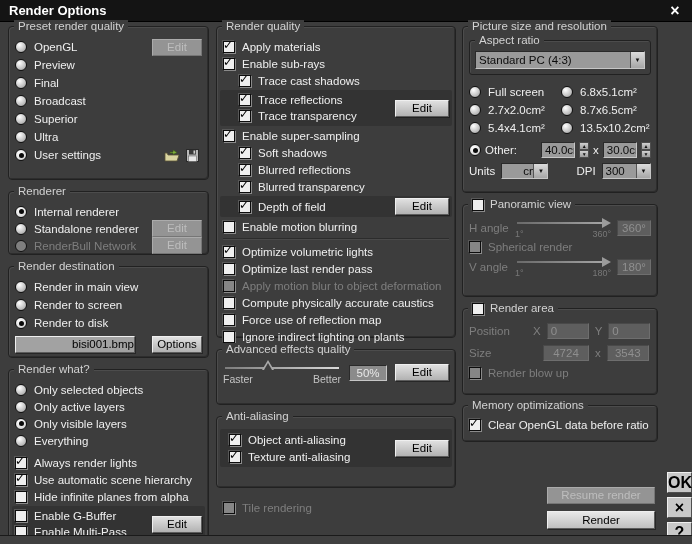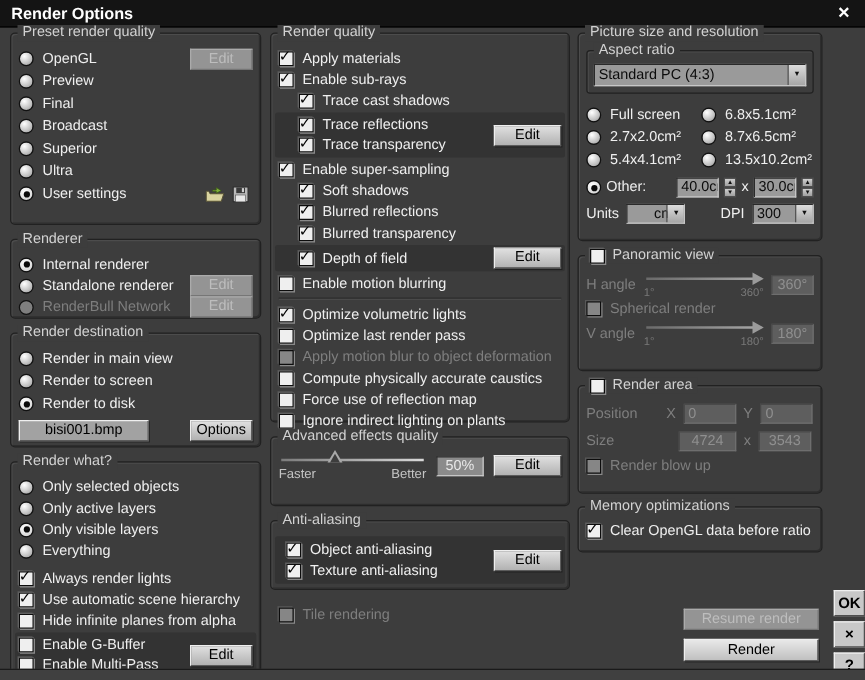--- a/index.html
+++ b/index.html
@@ -137,21 +137,21 @@
 
   .glabel{font-size:11.5px;color:#b9b9b9;white-space:nowrap;}
 
   
   .abtn{position:absolute;box-sizing:border-box;text-align:center;font-size:11.5px;}
   #resume{left:547px;top:487px;width:108px;height:17px;line-height:15px;}
   #render{left:547px;top:511px;width:108px;height:18px;line-height:16px;background:linear-gradient(180deg,#e8e8e8,#c0c0c0);}
   .sidebtn{
     position:absolute;left:667px;width:25px;height:21px;box-sizing:border-box;
     background:#c8c8c8;border:1px solid #4f4f4f;border-top-color:#efefef;border-left-color:#efefef;
-    color:#000;font-weight:bold;font-size:12px;text-align:center;line-height:19px;
+    color:#000;font-weight:bold;font-size:16px;text-align:center;line-height:19px;
   }
   #btn-ok{top:472px;}
   #btn-x{top:497px;}
   #btn-help{top:522px;height:22px;}
 
   .iconbtn{flex:0 0 auto;width:16px;height:13px;position:relative;}
   .preset-icons{margin-left:auto;display:flex;gap:6px;align-items:center;}
 
   .aspect-group{
     position:relative;border:1px solid #212121;border-radius:3px;
@@ -246,21 +246,21 @@
     </div>
     <div class="row">
       <span class="rb"></span>
       <span class="lbl">Render to screen</span>
     </div>
     <div class="row">
       <span class="rb sel"></span>
       <span class="lbl">Render to disk</span>
     </div>
     <div class="row" style="margin-top:3px;">
-      <span class="btn" style="width:104px;background:#a2a2a2;">bisi001.bmp</span>
+      <span class="btn" style="width:120px;background:#a2a2a2;text-align:right;">bisi001.bmp</span>
       <span class="btn w50">Options</span>
     </div>
   </div>
 
   <div class="group" style="height:176px;">
     <div class="gtitle">Render what?</div>
     <div class="row" style="min-height:17px;">
       <span class="rb"></span>
       <span class="lbl">Only selected objects</span>
     </div>
@@ -401,21 +401,21 @@
         <div class="tickrow" style="font-size:10.5px;">
           <span>Faster</span>
           <span>Better</span>
         </div>
       </div>
       <span class="fld ctr" style="width:38px;background:#8b8b8b;color:#e8e8e8;">50%</span>
       <span class="btn" style="width:54px;">Edit</span>
     </div>
   </div>
 
-  <div class="group" style="height:56px;">
+  <div class="group" style="height:72px;">
     <div class="gtitle">Anti-aliasing</div>
     <div class="band">
       <div class="band-rows">
         <div class="row ind" style="min-height:17px;padding-left:6px;">
           <span class="cb checked"></span>
           <span class="lbl">Object anti-aliasing</span>
         </div>
         <div class="row ind" style="min-height:17px;padding-left:6px;">
           <span class="cb checked"></span>
           <span class="lbl">Texture anti-aliasing</span>

